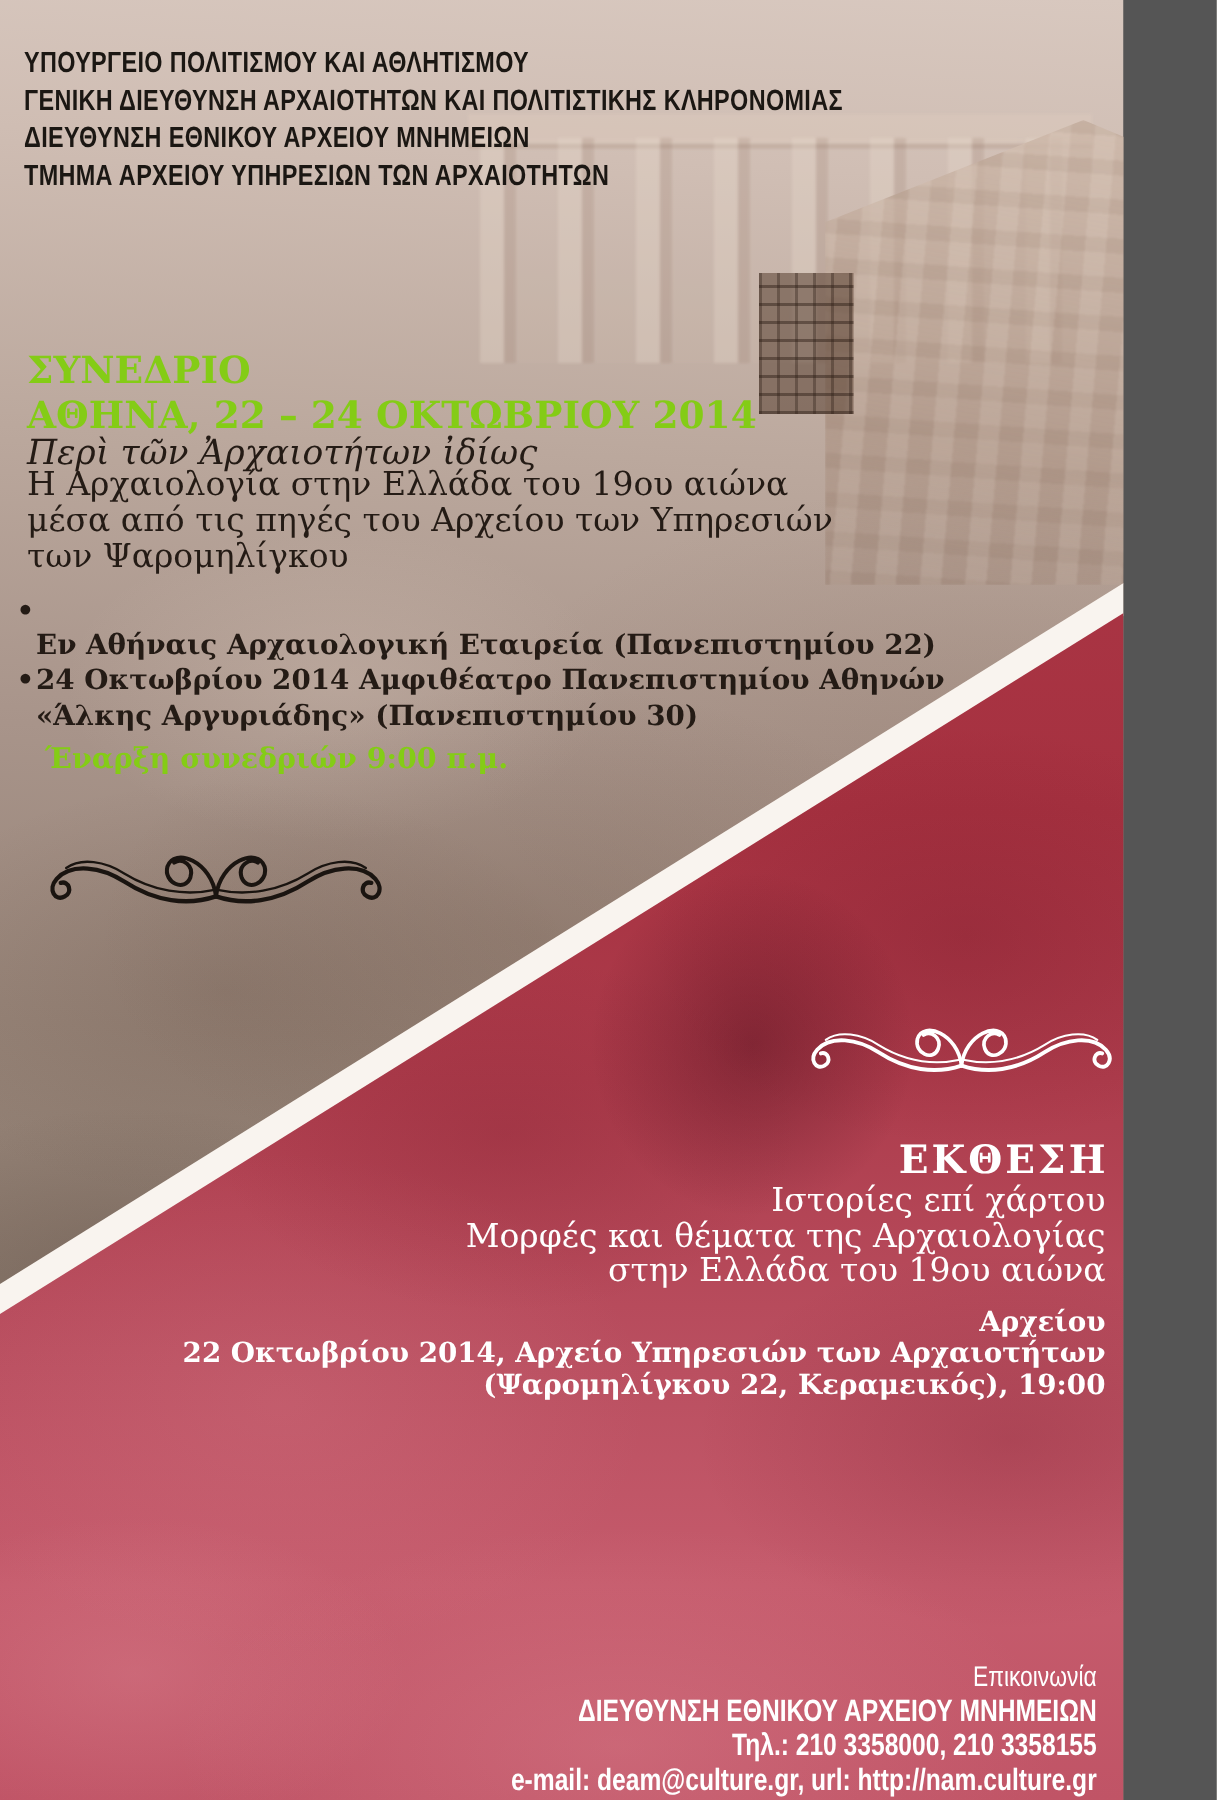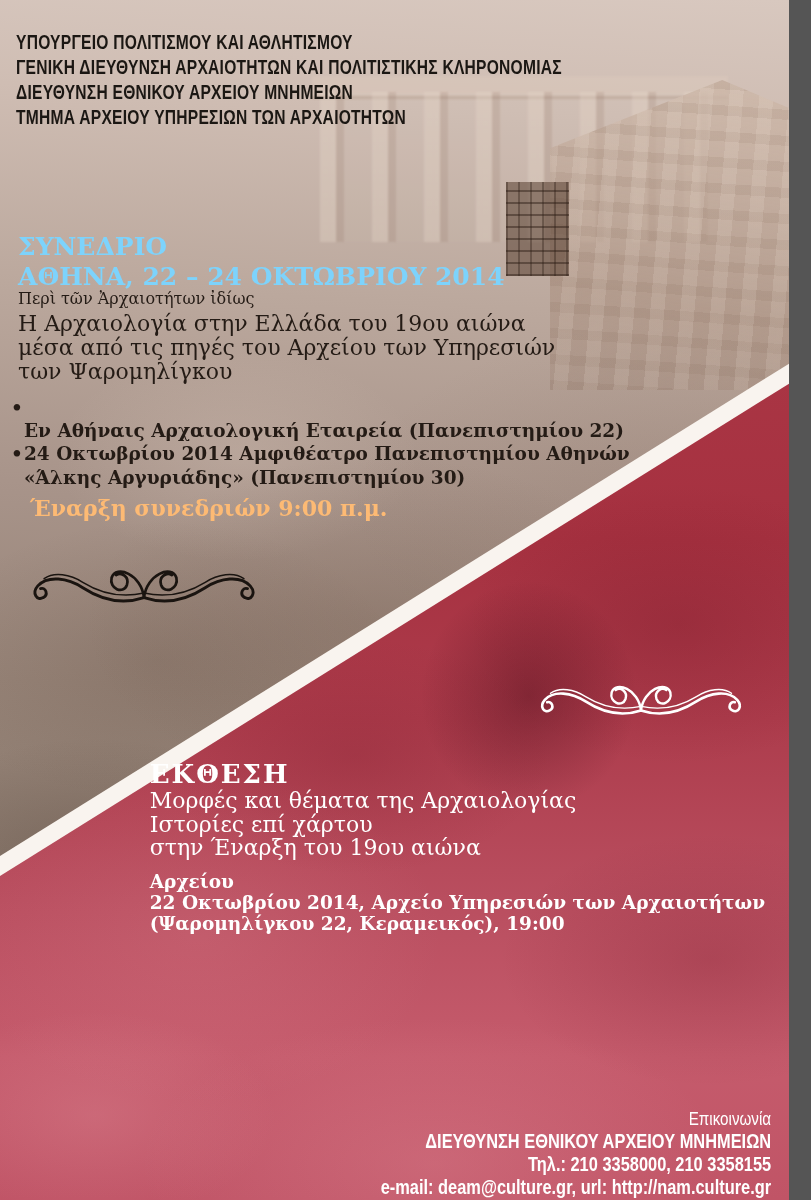--- a/index.html
+++ b/index.html
@@ -1,19 +1,18 @@
 <!DOCTYPE html>
 <html><head>
 <meta charset="utf-8">
 <style>
   html,body{margin:0;padding:0;background:#555;}
   .poster{
     position:relative;width:749px;height:1200px;overflow:hidden;
     font-family:"DejaVu Serif","Liberation Serif",serif;
-    padding-left:40px;
     -webkit-font-smoothing:antialiased;
   }
   
   .bg-sepia{
     position:absolute;inset:0;z-index:0;
     background:
       radial-gradient(300px 180px at 12% 72%, rgba(71,52,42,.28), transparent 70%),
       radial-gradient(420px 240px at 48% 52%, rgba(97,70,56,.22), transparent 70%),
       radial-gradient(500px 260px at 90% 42%, rgba(120,90,74,.16), transparent 72%),
       radial-gradient(260px 150px at 30% 38%, rgba(224,206,193,.25), transparent 70%),
@@ -72,48 +71,48 @@
   
   .org-header{
     position:absolute;z-index:5;left:16px;top:30px;
     font-family:"Liberation Sans","DejaVu Sans",sans-serif;
     font-weight:700;font-size:19.5px;line-height:25px;color:#1b1713;
     transform:scaleX(.8);transform-origin:0 0;white-space:nowrap;
     letter-spacing:.3px;
   }
   .conf-title-block{
     position:absolute;z-index:5;left:18px;top:232px;
-    font-weight:700;font-size:25px;line-height:30px;color:#7dd3fc;white-space:nowrap;
+    font-weight:700;font-size:25px;line-height:30px;color:#84cc16;white-space:nowrap;
   }
   .conf-motto{
     position:absolute;z-index:5;left:18px;top:289px;
-    font-size:16px;color:#241b15;white-space:nowrap;
+    font-style:italic;font-size:23px;color:#241b15;white-space:nowrap;
   }
   .conf-desc{
     position:absolute;z-index:5;left:18px;top:312px;
     font-size:22px;line-height:24px;color:#241b15;white-space:nowrap;
   }
   .venues{
     position:absolute;z-index:5;left:11px;top:396px;
     font-weight:700;font-size:18.5px;line-height:23.2px;color:#241b15;white-space:nowrap;
   }
   .v-row{display:flex;}
   .v-bullet{width:13px;}
   .v-cont{margin-left:13px;}
   .conf-note{
     position:absolute;z-index:5;left:30px;top:495px;
-    font-weight:700;font-size:22px;color:#fdba74;white-space:nowrap;
+    font-weight:700;font-size:19px;color:#84cc16;white-space:nowrap;
   }
   .flourish{position:absolute;z-index:5;}
   .flourish svg{width:100%;height:100%;display:block;}
   .flourish-black{left:18px;top:558px;width:252px;height:54px;color:#1a1410;}
   .flourish-white{left:535px;top:674px;width:212px;height:50px;color:#ffffff;}
   .exh-block{
-    position:absolute;z-index:5;right:24px;top:760px;
-    color:#ffffff;white-space:nowrap;
+    position:absolute;z-index:5;right:12px;top:760px;
+    text-align:right;color:#ffffff;white-space:nowrap;
   }
   .exh-title{font-weight:700;font-size:26px;line-height:28px;letter-spacing:2px;margin-right:-2px;}
   .exh-lines{font-size:22px;line-height:23.7px;margin-top:1px;}
   .exh-open{margin-top:11px;font-weight:700;font-size:18.5px;line-height:21px;}
   .contact{
     position:absolute;z-index:5;right:18px;top:1108px;
     font-family:"Liberation Sans","DejaVu Sans",sans-serif;
     text-align:right;color:#ffffff;white-space:nowrap;
     transform:scaleX(.8);transform-origin:100% 0;
   }
@@ -194,23 +193,23 @@
         <path d="M130 44 C151 51 175 48 198 33 C215 22 237 19 248 31 C255 39 249 48 242 44 C236 41 239 32 245 34" stroke-width="3.2"></path>
         <path d="M130 39 C153 44 177 40 198 27 C212 18 230 15 241 23" stroke-width="1.7"></path>
         <path d="M130 44 C133 18 161 7 166 22 C169 34 153 41 149 30 C146 21 155 15 161 19" stroke-width="3"></path>
       </g>
     </svg>
   </div>
 
   <div class="exh-block">
     <div class="exh-title">ΕΚΘΕΣΗ</div>
     <div class="exh-lines">
+      <div>Ιστορίες επί χάρτου</div>
       <div>Μορφές και θέματα της Αρχαιολογίας</div>
-      <div>Ιστορίες επί χάρτου</div>
-      <div>στην Έναρξη του 19ου αιώνα</div>
+      <div>στην Ελλάδα του 19ου αιώνα</div>
     </div>
     <div class="exh-open">
       <div>Αρχείου</div>
       <div>22 Οκτωβρίου 2014, Αρχείο Υπηρεσιών των Αρχαιοτήτων</div>
       <div>(Ψαρομηλίγκου 22, Κεραμεικός), 19:00</div>
     </div>
   </div>
 
   <footer class="contact">
     <div class="c-label">Επικοινωνία</div>

